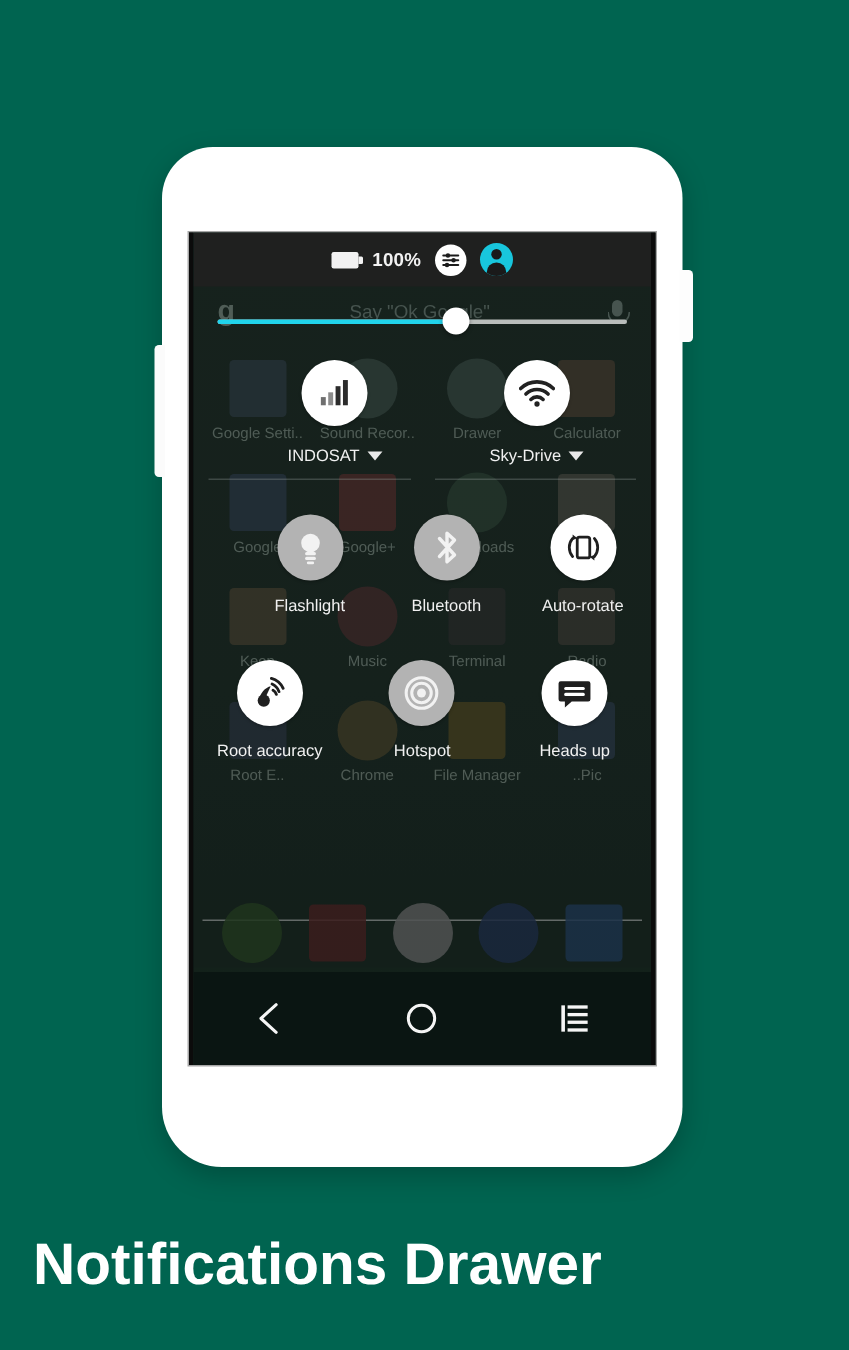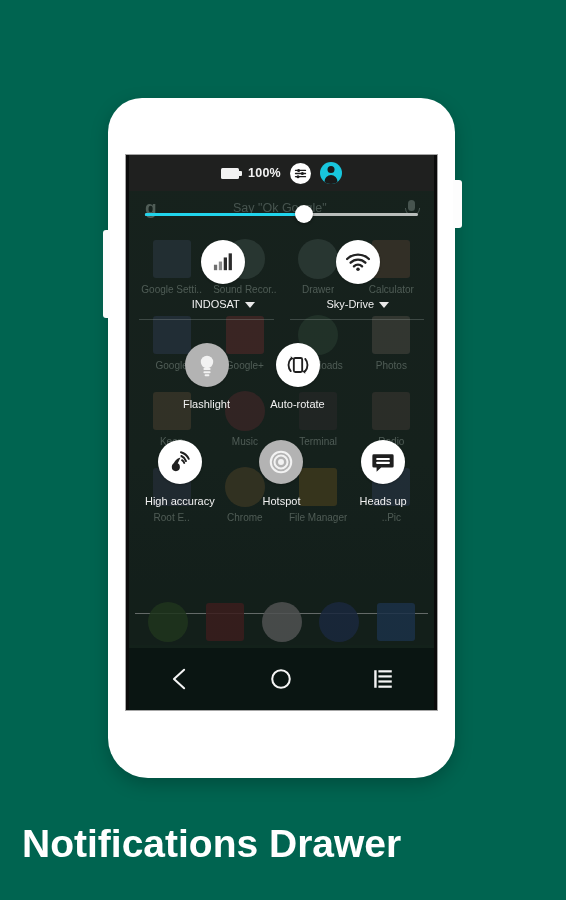--- a/index.html
+++ b/index.html
@@ -421,20 +421,28 @@
             <svg width="20" height="24" viewBox="0 0 20 24">
               <circle cx="10" cy="9" r="6.2" fill="#f2f2f2"></circle>
               <rect x="6.4" y="15" width="7.2" height="2.1" rx="1" fill="#f2f2f2"></rect>
               <rect x="6.4" y="18.2" width="7.2" height="2.1" rx="1" fill="#f2f2f2"></rect>
               <rect x="7.6" y="21.3" width="4.8" height="1.9" rx=".9" fill="#f2f2f2"></rect>
             </svg>
           </div>
           <div class="qs-label">Flashlight</div>
         </div>
         <div class="qs-tile">
+          <div class="qs-circle off">
+            <svg width="18" height="26" viewBox="0 0 18 26">
+              <path d="M4 7 L14 18 L9 22.5 L9 3.5 L14 8 L4 19" stroke="#f2f2f2" stroke-width="2.3" fill="none" stroke-linejoin="round" stroke-linecap="round"></path>
+            </svg>
+          </div>
+          <div class="qs-label">Bluetooth</div>
+        </div>
+        <div class="qs-tile">
           <div class="qs-circle">
             <svg width="26" height="26" viewBox="0 0 28 28">
               <rect x="9.5" y="6.5" width="9" height="15" rx="1.6" stroke="#1f1f1f" stroke-width="2" fill="none"></rect>
               <path d="M6.2 7.5 A10 10 0 0 0 6.2 20.5" stroke="#1f1f1f" stroke-width="2" fill="none" stroke-linecap="round"></path>
               <path d="M21.8 7.5 A10 10 0 0 1 21.8 20.5" stroke="#1f1f1f" stroke-width="2" fill="none" stroke-linecap="round"></path>
               <path d="M6.2 4.6 L6.2 8.6 L9.6 7.4 Z" fill="#1f1f1f"></path>
               <path d="M21.8 23.4 L21.8 19.4 L18.4 20.6 Z" fill="#1f1f1f"></path>
             </svg>
           </div>
           <div class="qs-label">Auto-rotate</div>
@@ -445,21 +453,21 @@
         <div class="qs-tile">
           <div class="qs-circle">
             <svg width="26" height="24" viewBox="0 0 28 26">
               <path d="M6 20 C6 13 11 9 14.5 8.2 L9 20 Z" fill="#1f1f1f"></path>
               <circle cx="9.5" cy="18.5" r="4.4" fill="#1f1f1f"></circle>
               <path d="M15.5 6.5 A9.5 9.5 0 0 1 20.5 12" stroke="#1f1f1f" stroke-width="2.1" fill="none" stroke-linecap="round"></path>
               <path d="M16.2 11 A5 5 0 0 1 18.6 14" stroke="#1f1f1f" stroke-width="2.1" fill="none" stroke-linecap="round"></path>
               <path d="M15 2.5 A13.5 13.5 0 0 1 23.5 9.6" stroke="#1f1f1f" stroke-width="2.1" fill="none" stroke-linecap="round"></path>
             </svg>
           </div>
-          <div class="qs-label">High accuracy</div>
+          <div class="qs-label">Root accuracy</div>
         </div>
         <div class="qs-tile">
           <div class="qs-circle off">
             <svg width="26" height="26" viewBox="0 0 28 28">
               <circle cx="14" cy="14" r="3.2" fill="#f2f2f2"></circle>
               <circle cx="14" cy="14" r="7" stroke="#f2f2f2" stroke-width="2.2" fill="none"></circle>
               <circle cx="14" cy="14" r="11" stroke="#f2f2f2" stroke-width="2.2" fill="none"></circle>
             </svg>
           </div>
           <div class="qs-label">Hotspot</div>

